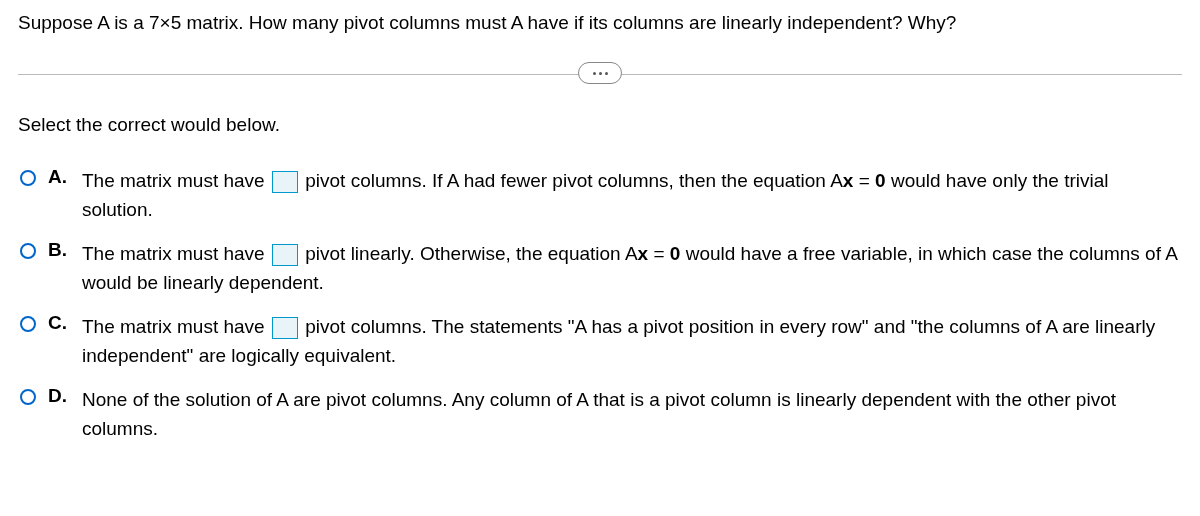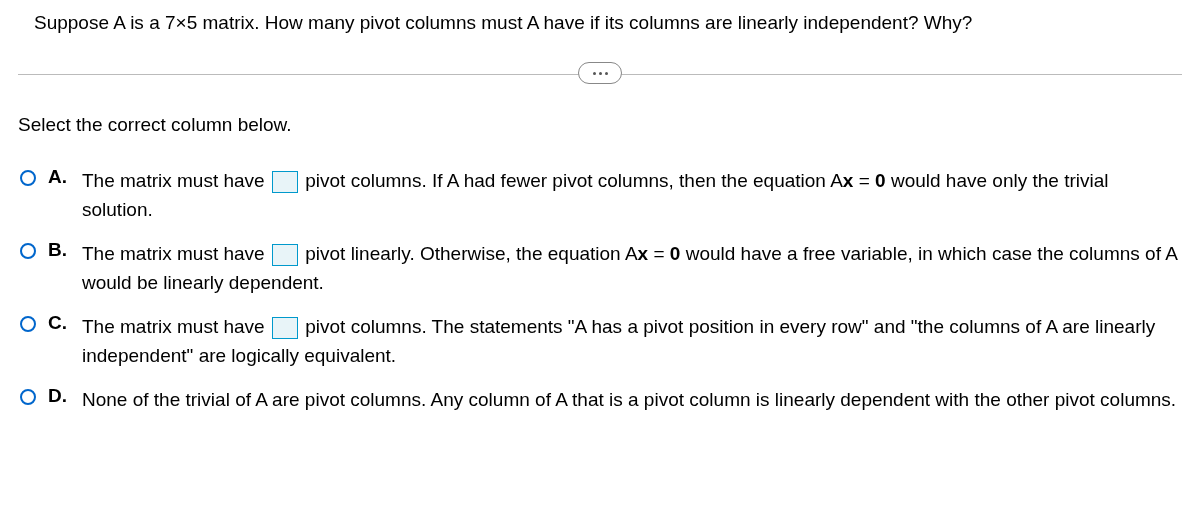--- a/index.html
+++ b/index.html
@@ -10,21 +10,20 @@
     body {
       font-family: Arial, Helvetica, sans-serif;
       font-size: 19px;
       color: #000;
       background: #fff;
       padding: 12px 18px;
       width: 1200px;
     }
     .question {
       margin-bottom: 28px;
-      margin-left: 16px;
     }
     .divider-wrap {
       position: relative;
       height: 24px;
       margin-bottom: 28px;
     }
     .divider {
       border: none;
       border-top: 1px solid #bbb;
       position: absolute;
@@ -103,21 +102,21 @@
 
 <div class="divider-wrap">
   <hr class="divider">
   <div class="ellipsis-pill">
     <span></span>
       <span></span>
       <span></span>
   </div>
 </div>
 
-<div class="instruction">Select the correct column below.</div>
+<div class="instruction">Select the correct would below.</div>
 
 <div class="options">
 
   <div class="option">
     <div class="radio"></div>
     <div class="option-label">A.</div>
     <div class="option-text">
       <span>The matrix must have </span><span class="blank-input"></span><span> pivot columns. If A had fewer pivot columns, then the equation A</span><span class="bold">x</span><span> = </span><span class="bold">0</span><span> would have only the trivial solution.</span>
     </div>
   </div>
@@ -134,16 +133,16 @@
     <div class="radio"></div>
     <div class="option-label">C.</div>
     <div class="option-text">
       <span>The matrix must have </span><span class="blank-input"></span><span> pivot columns. The statements "A has a pivot position in every row" and "the columns of A are linearly independent" are logically equivalent.</span>
     </div>
   </div>
 
   <div class="option">
     <div class="radio"></div>
     <div class="option-label">D.</div>
-    <div class="option-text">None of the trivial of A are pivot columns. Any column of A that is a pivot column is linearly dependent with the other pivot columns.</div>
+    <div class="option-text">None of the solution of A are pivot columns. Any column of A that is a pivot column is linearly dependent with the other pivot columns.</div>
   </div>
 
 </div>
 
 </body></html>

